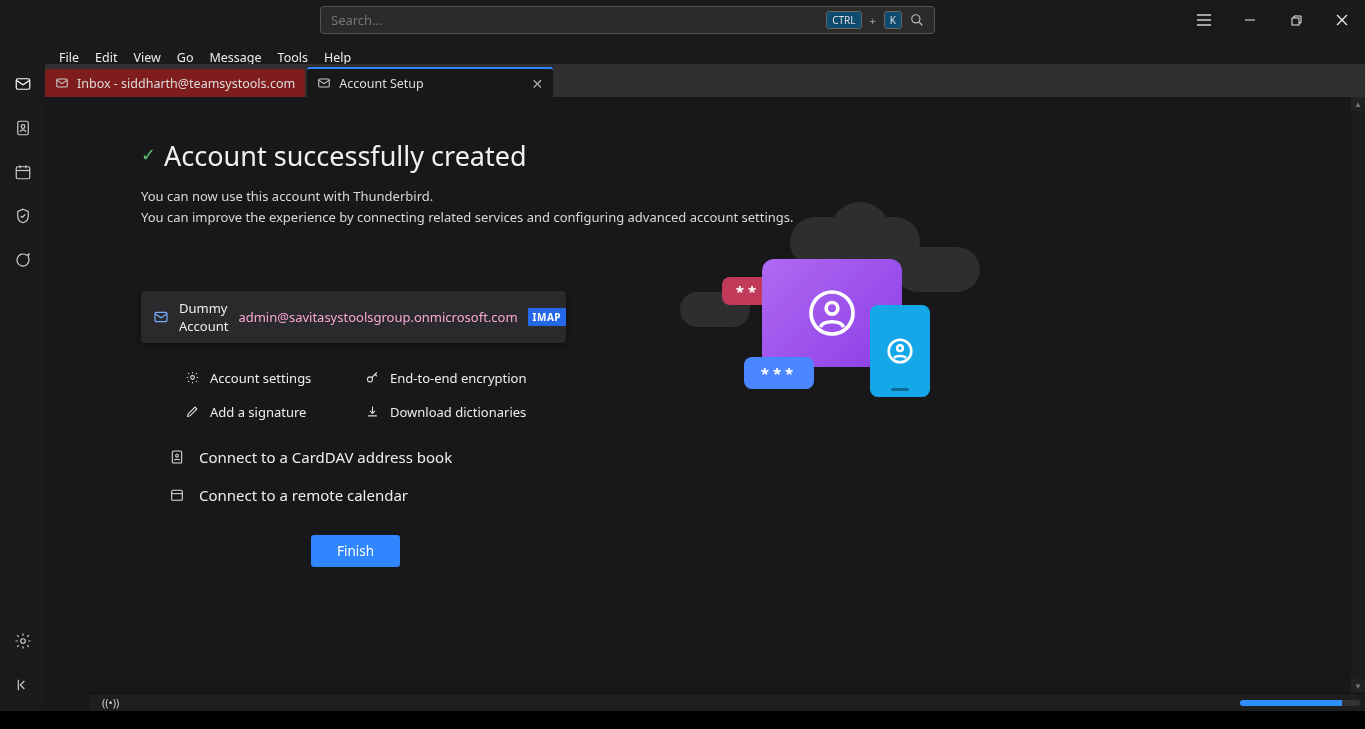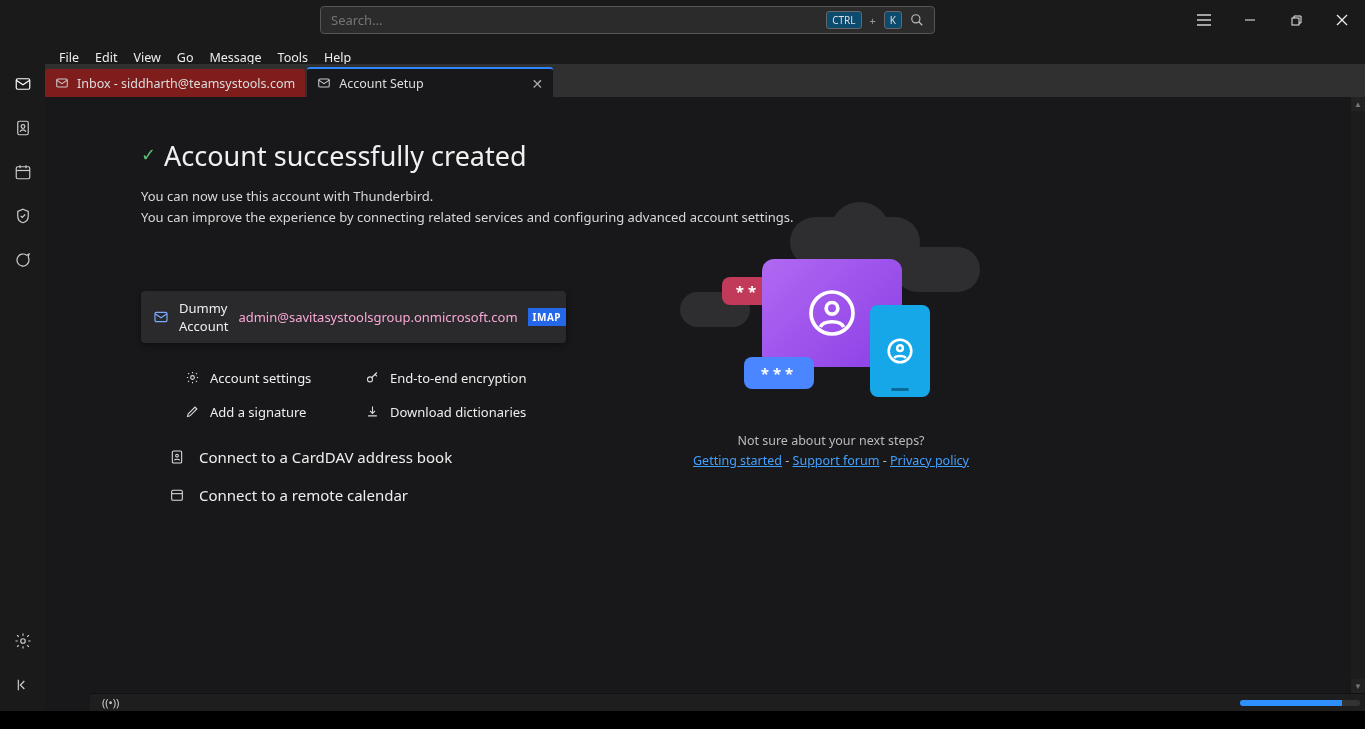--- a/index.html
+++ b/index.html
@@ -244,20 +244,23 @@
         </div>
         <div class="svc">
           <svg width="16" height="16" viewBox="0 0 24 24" fill="none" stroke="#ddd" stroke-width="1.6">
               <rect x="4" y="5" width="16" height="15" rx="2"></rect>
               <line x1="4" y1="10" x2="20" y2="10"></line>
             </svg>
           <span>Connect to a remote calendar</span>
         </div>
       </div>
 
+      <div class="finish-wrap">
+        <button class="finish-btn">Finish</button>
+      </div>
 
       <div class="illustration">
         <div class="cloud" style="left:110px;top:0;width:130px;height:50px"></div>
         <div class="cloud" style="left:150px;top:-15px;width:60px;height:60px;border-radius:50%"></div>
         <div class="cloud" style="left:215px;top:30px;width:85px;height:45px"></div>
         <div class="cloud" style="left:0;top:75px;width:70px;height:35px"></div>
         <div class="mini-badge" style="left:42px;top:60px;width:52px;height:28px;background:#c13a5a;color:#fff">**</div>
         <div class="card-purple">
           <svg width="56" height="56" viewBox="0 0 24 24" fill="none" stroke="#fff" stroke-width="1.6">
               <circle cx="12" cy="12" r="9"></circle>
@@ -269,26 +272,20 @@
         <div class="card-blue">
           <svg width="34" height="34" viewBox="0 0 24 24" fill="none" stroke="#fff" stroke-width="1.8">
               <circle cx="12" cy="12" r="8"></circle>
               <circle cx="12" cy="10" r="2"></circle>
               <path d="M8 17c1-2 7-2 8 0"></path>
             </svg>
           <div style="position:absolute;bottom:6px;width:18px;height:3px;background:#0a6a99;border-radius:2px"></div>
         </div>
       </div>
 
-      <div class="help-block">
-        <div>Not sure about your next steps?</div>
-        <div>
-          <a>Getting started</a><span> - </span><a>Support forum</a><span> - </span><a>Privacy policy</a>
-        </div>
-      </div>
 
       <div class="scrollbar">
         <div class="scroll-arrow" style="top:0">▲</div>
         <div class="scroll-arrow" style="bottom:0">▼</div>
       </div>
     </div>
 
     <div class="statusbar">
       <span class="signal">((•))</span>
       <div class="progress">

